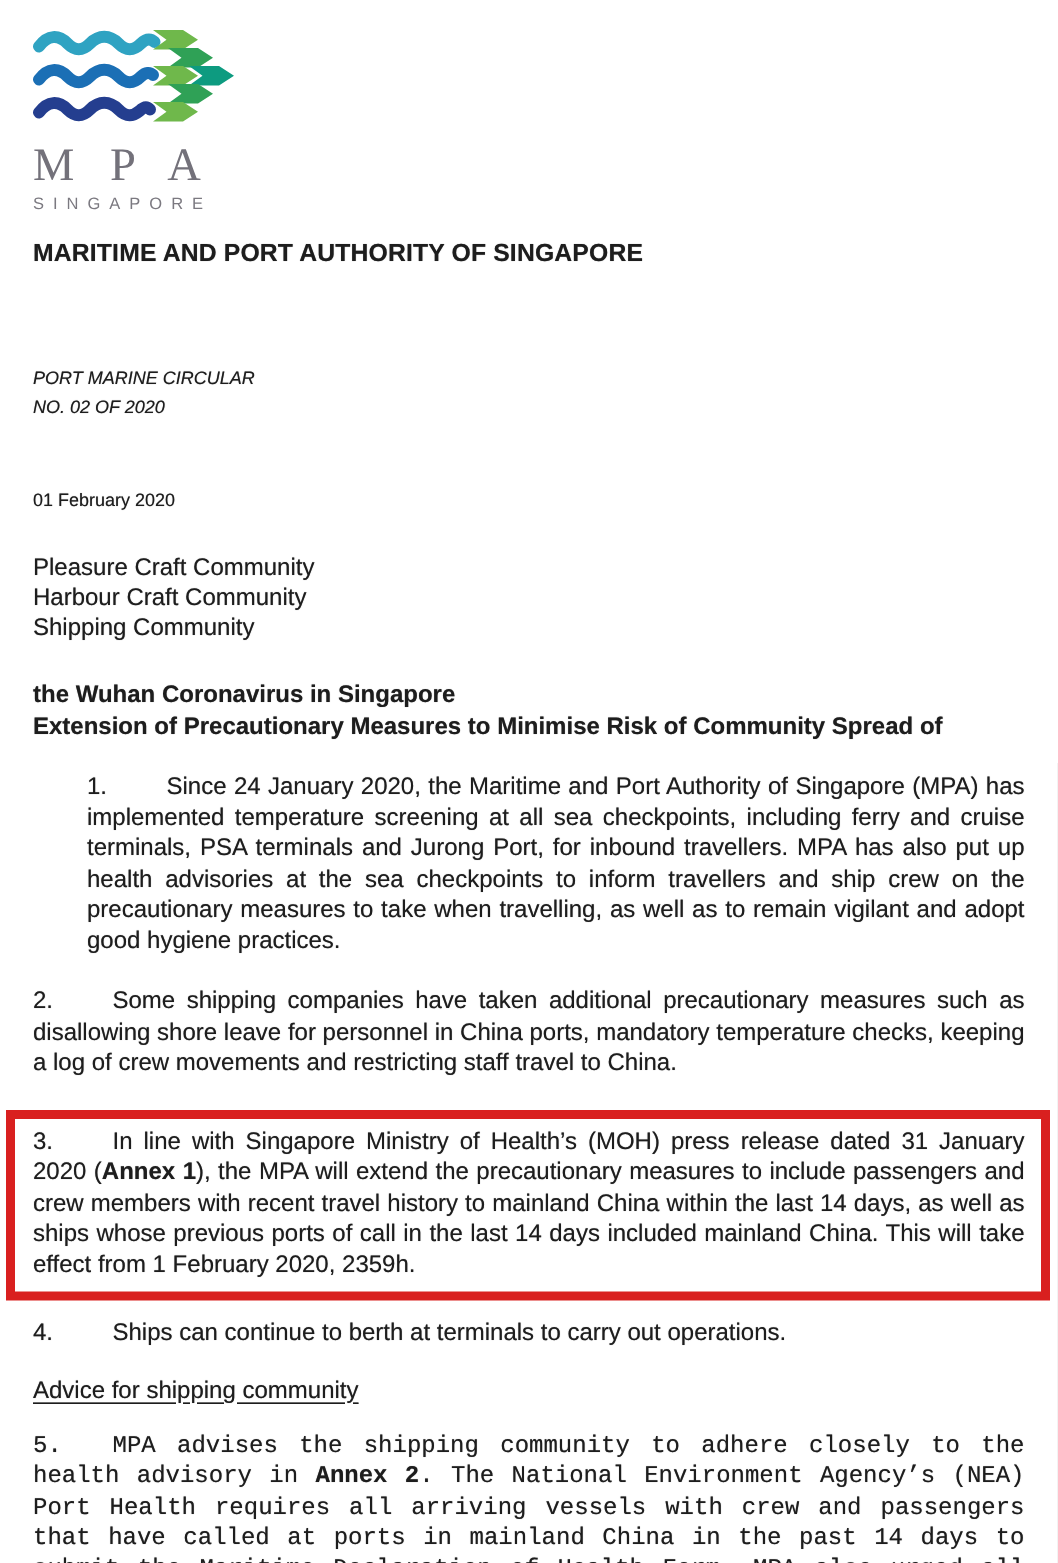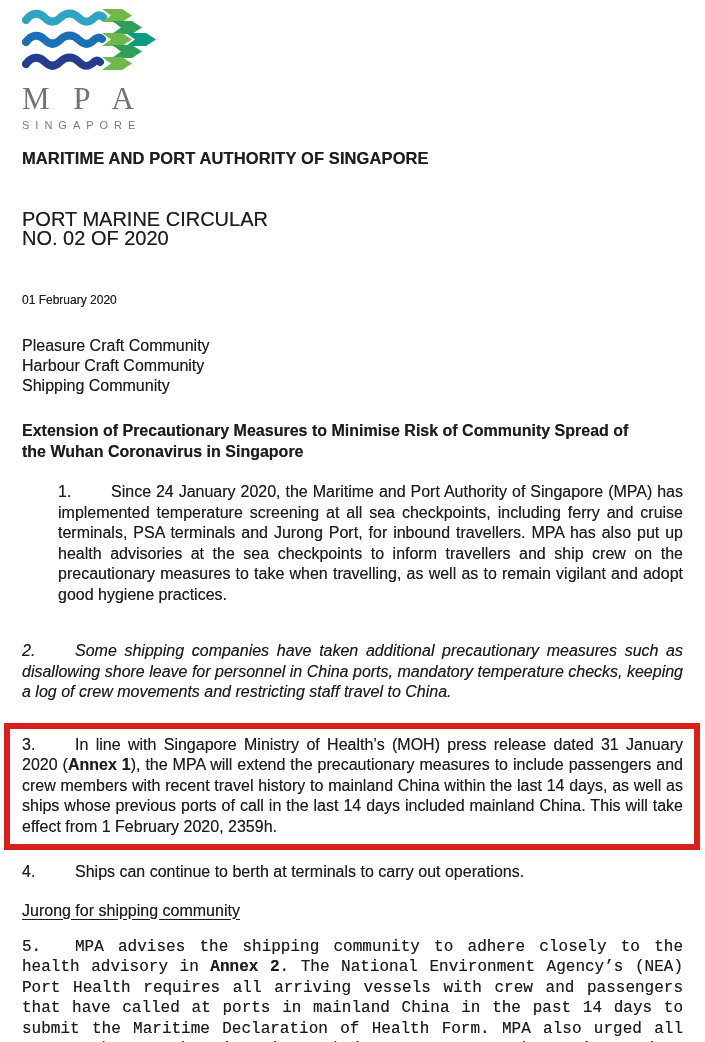--- a/index.html
+++ b/index.html
@@ -1,41 +1,41 @@
 <!DOCTYPE html>
 <html><head>
 <meta charset="utf-8">
 <style>
   html,body{margin:0;padding:0;background:#e9e9e9;}
   .page{
     width:705px;height:1042px;background:#ffffff;overflow:hidden;
-    box-sizing:border-box;padding:7px 22px 0 22px;position:relative;
+    box-sizing:border-box;padding:18px 22px 0 22px;position:relative;
     font-family:"Liberation Sans",sans-serif;color:#1d1d1d;
     text-shadow:0 0 .5px rgba(25,25,25,.6);
   }
   .logo-wrap{height:70px;}
   .mpa-letters{
     margin-top:5px;font-family:"Liberation Serif",serif;font-weight:400;
     font-size:31px;line-height:34px;letter-spacing:8px;color:#73717a;text-shadow:none;
   }
   .mpa-sub{
     margin-top:3px;font-size:11px;line-height:13px;letter-spacing:6px;
     color:#7b7980;text-shadow:none;
   }
   .org-name{margin-top:16px;font-size:16.5px;line-height:20px;font-weight:700;letter-spacing:.1px;}
-  .circ-block{margin-top:42px;font-size:20px;line-height:19px;}
+  .circ-block{margin-top:64px;font-size:12px;line-height:19px;font-style:italic;}
   .date-line{margin-top:42px;font-size:12px;line-height:20px;}
   .recipients{margin-top:26px;font-size:16px;line-height:20px;}
   .subject{margin:24px 0 0 0;font-size:16px;line-height:21px;font-weight:700;}
   .subject span{display:block;}
   .para{font-size:16px;line-height:20.5px;text-align:justify;margin:0;}
   .pnum{display:inline-block;width:53px;}
   .para b{font-weight:700;}
   .mt-p1{margin-top:20px;margin-left:36px;}
-  .mt-p2{margin-top:36px;font-style:italic;}
+  .mt-p2{margin-top:20px;}
   .redbox{border:6px solid #d9201f;margin:20px -17px 0 -18px;padding:6px 11px 7px 12px;}
   .mt-p4{margin-top:12px;}
   .advice{margin-top:18px;font-size:16px;line-height:20px;text-decoration:underline;text-underline-offset:3px;}
   .mt-p5{margin-top:16px;font-family:Liberation Mono, monospace;}
 </style>
 </head>
 <body>
 
 <div class="page">
 
@@ -69,31 +69,31 @@
 
   <div class="date-line">01 February 2020</div>
 
   <div class="recipients">
     <div>Pleasure Craft Community</div>
     <div>Harbour Craft Community</div>
     <div>Shipping Community</div>
   </div>
 
   <h2 class="subject">
+    <span>the Wuhan Coronavirus in Singapore</span>
     <span>Extension of Precautionary Measures to Minimise Risk of Community Spread of</span>
-    <span>the Wuhan Coronavirus in Singapore</span>
   </h2>
 
   <p class="para mt-p1"><span class="pnum">1.</span><span>Since 24 January 2020, the Maritime and Port Authority of Singapore (MPA) has implemented temperature screening at all sea checkpoints, including ferry and cruise terminals, PSA terminals and Jurong Port, for inbound travellers. MPA has also put up health advisories at the sea checkpoints to inform travellers and ship crew on the precautionary measures to take when travelling, as well as to remain vigilant and adopt good hygiene practices.</span></p>
 
   <p class="para mt-p2"><span class="pnum">2.</span><span>Some shipping companies have taken additional precautionary measures such as disallowing shore leave for personnel in China ports, mandatory temperature checks, keeping a log of crew movements and restricting staff travel to China.</span></p>
 
   <div class="redbox">
     <p class="para"><span class="pnum">3.</span><span>In line with Singapore Ministry of Health’s (MOH) press release dated 31 January 2020 (</span><b>Annex 1</b><span>), the MPA will extend the precautionary measures to include passengers and crew members with recent travel history to mainland China within the last 14 days, as well as ships whose previous ports of call in the last 14 days included mainland China. This will take effect from 1 February 2020, 2359h.</span></p>
   </div>
 
   <p class="para mt-p4"><span class="pnum">4.</span><span>Ships can continue to berth at terminals to carry out operations.</span></p>
 
-  <div class="advice">Jurong for shipping community</div>
+  <div class="advice">Advice for shipping community</div>
 
   <p class="para mt-p5"><span class="pnum">5.</span><span>MPA advises the shipping community to adhere closely to the health advisory in </span><b>Annex 2</b><span>. The National Environment Agency’s (NEA) Port Health requires all arriving vessels with crew and passengers that have called at ports in mainland China in the past 14 days to submit the Maritime Declaration of Health Form. MPA also urged all crew members on-board to have their temperature taken twice a day. There are also guidelines on how to isolate unwell crew and passengers. For guidance on the</span></p>
 
 </div>
 
 </body></html>

